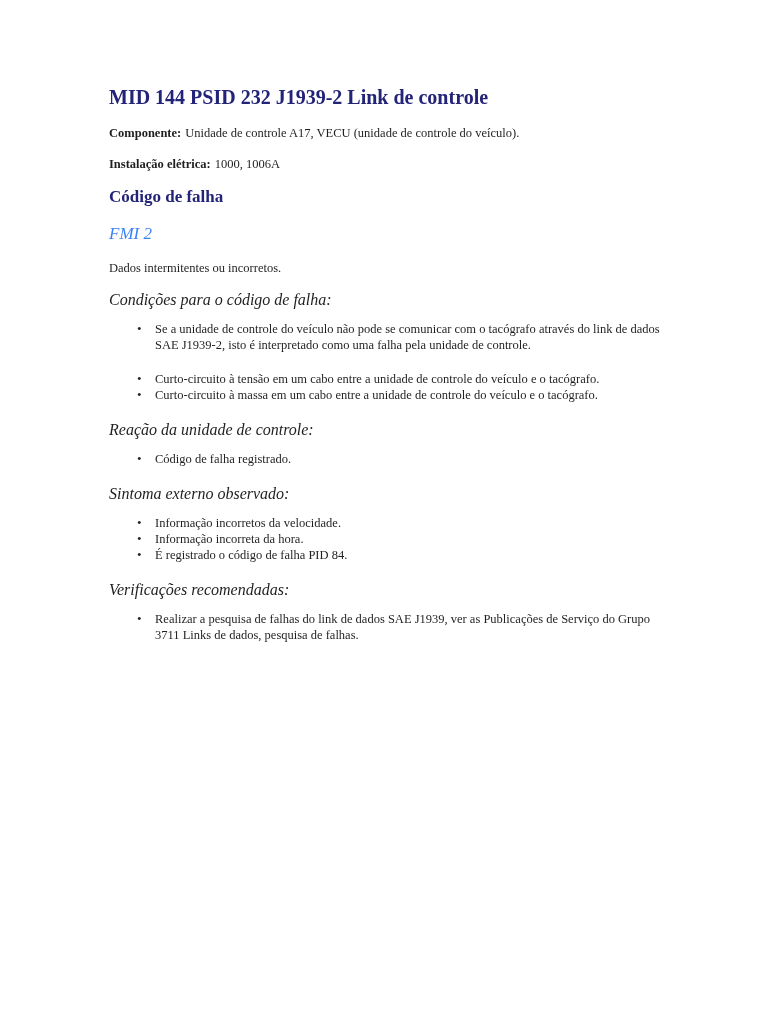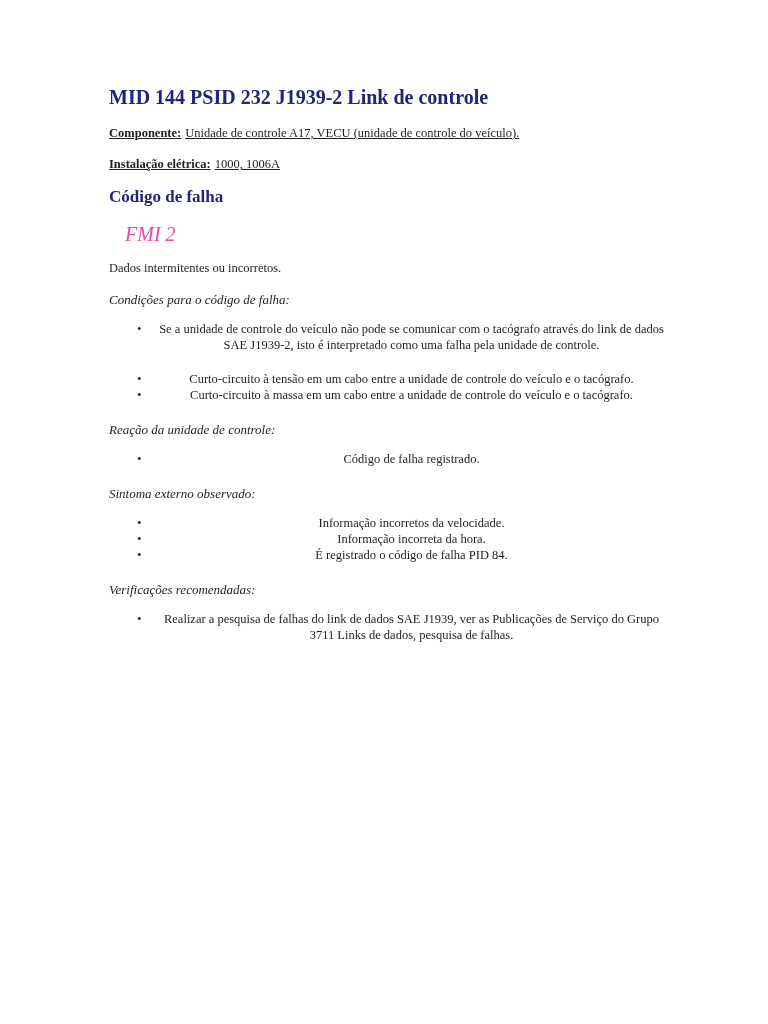--- a/index.html
+++ b/index.html
@@ -32,49 +32,47 @@
   h2.section-heading {
     font-family: "Liberation Serif", serif;
     font-size: 17px;
     line-height: 20px;
     font-weight: bold;
     color: #232378;
     margin: 0 0 16px 0;
   }
   h3.fmi-heading {
     font-family: "Liberation Serif", serif;
-    font-size: 20px;
+    font-size: 17px;
     line-height: 22px;
     font-weight: normal;
     font-style: italic;
-    color: #ec4899;
-    margin: 0 0 14px 16px;
+    color: #3b82f6;
+    margin: 0 0 14px 0;
   }
   p.field {
     margin: 12px 0 15px 0;
-    text-decoration: underline;
   }
   p.field .field-label {
     font-weight: bold;
     margin-right: 4px;
   }
   p.body-text {
     margin: 15px 0 15px 0;
   }
   p.italic-label {
     font-style: italic;
-    font-size: 13px;
+    font-size: 16px;
     line-height: 17px;
     margin: 0 0 13px 0;
   }
   ul.bullet-list {
     list-style: none;
     margin: 0 0 18px 0;
     padding: 0;
-    text-align: center;
   }
   ul.bullet-list li {
     position: relative;
     padding-left: 46px;
     margin: 0;
   }
   ul.bullet-list li::before {
     content: "\2022";
     position: absolute;
     left: 28px;

